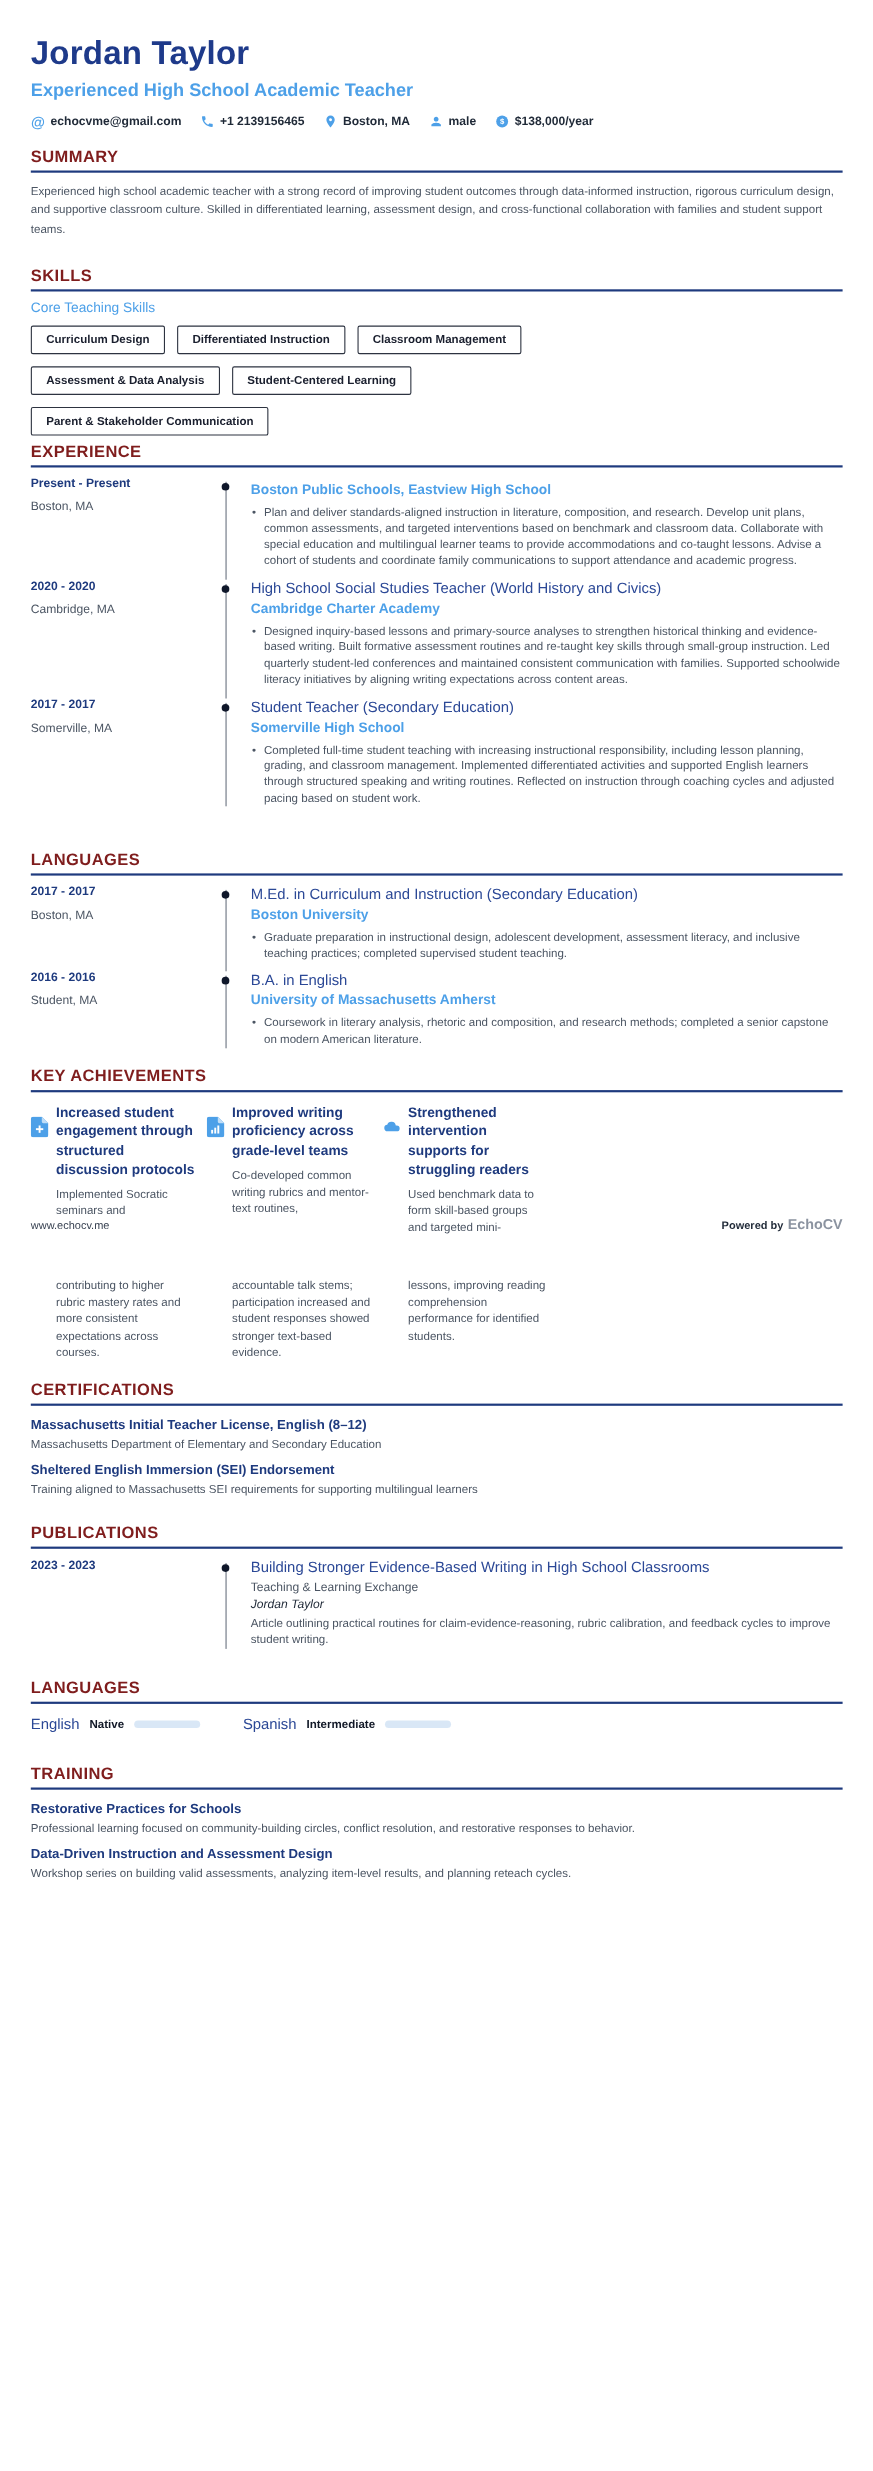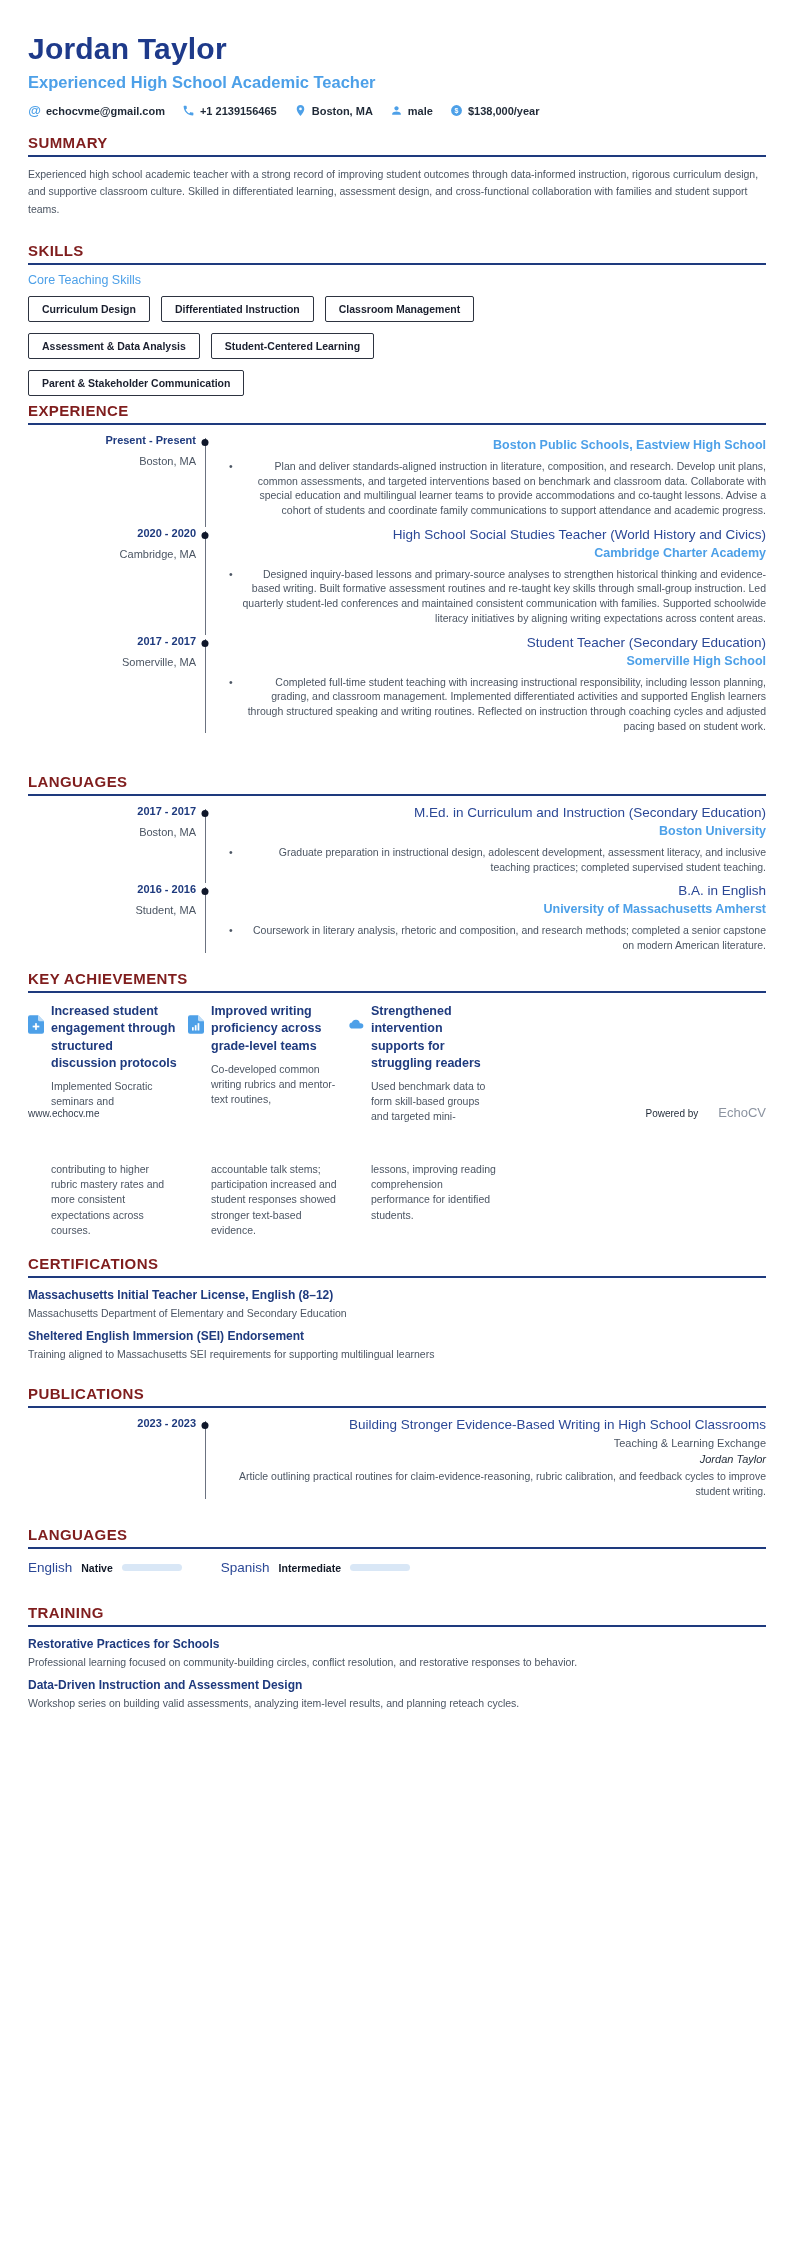--- a/index.html
+++ b/index.html
@@ -23,21 +23,21 @@
 
   .para { font-size:10.5px; line-height:1.65; color:#4b5563; }
 
   
   .skill-group { font-size:12.5px; color:#4da0e8; margin-top:8px; }
   .chips { display:flex; flex-wrap:wrap; gap:11px; margin-top:9px; max-width:560px; }
   .chip { border:1.5px solid #2d3340; border-radius:2px; padding:6px 13px;
           font-size:10.5px; font-weight:bold; color:#1a1f2e; background:#fff; white-space:nowrap; }
 
   
-  .tl-entry { display:grid; grid-template-columns:168px 18px 1fr; margin-bottom:9px;text-align:right; }
+  .tl-entry { display:grid; grid-template-columns:168px 18px 1fr; margin-bottom:9px; }
   .tl-meta .dates { font-size:11px; font-weight:bold; color:#1e3a7e; }
   .tl-meta .loc { font-size:11px; color:#4b5563; margin-top:9px; }
   .tl-line { position:relative; }
   .tl-line::before { content:""; position:absolute; left:50%; top:4px; bottom:-9px; width:1px; background:#6b7280; }
   .tl-entry:last-child .tl-line::before { bottom:0; }
   .tl-dot { position:absolute; left:50%; top:5px; transform:translateX(-50%);
             width:7px; height:7px; border-radius:50%; background:#0f172a; }
   .tl-content { padding-left:14px; }
   .job-title { font-size:13.5px; color:#2b4896; }
   .company { font-size:12.5px; font-weight:bold; color:#4da0e8; margin-top:4px; }
@@ -69,21 +69,21 @@
   .lang-item { display:flex; align-items:center; gap:9px; }
   .lang-item + .lang-item { margin-left:39px; }
   .lang-name { font-size:13.5px; color:#2b4896; }
   .lang-level { font-size:10.5px; font-weight:bold; color:#111827; }
   .lang-bar { width:60px; height:7px; border-radius:4px; background:#d9e7f6; overflow:hidden; }
   .lang-fill { height:100%; border-radius:4px; background:#5b9bd5; }
 
   
   .footer { position:absolute; left:28px; right:28px; display:flex; justify-content:space-between; align-items:baseline; }
   .f-site { font-size:10px; color:#374151; }
-  .f-right { display:flex; align-items:baseline; gap:20px; }
+  .f-right { display:flex; align-items:baseline; gap:4px;font-weight:bold; }
   .f-pow { font-size:10px; color:#1f2937; }
   .f-brand { font-size:13px; color:#8b93a0; }
 </style>
 </head>
 <body>
 
 <div class="page">
 
   <div class="abs" style="top:32px;">
     <div class="name">Jordan Taylor</div>

